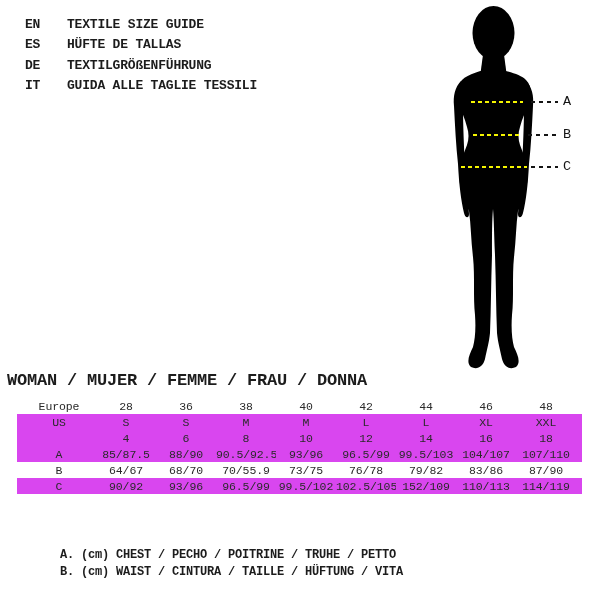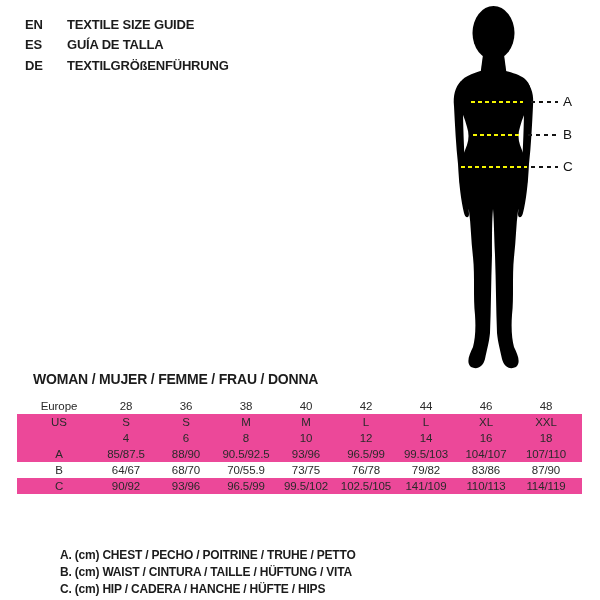--- a/index.html
+++ b/index.html
@@ -1,66 +1,70 @@
 <!DOCTYPE html>
 <html><head>
 <meta charset="utf-8">
 <style>
   html,body{margin:0;padding:0;background:#fff;}
   #canvas{
     position:relative;width:600px;height:600px;background:#ffffff;
-    font-family:Liberation Sans, sans-serif;color:#1c1c1c;overflow:hidden;
+    font-family:Liberation Mono, monospace;color:#1c1c1c;overflow:hidden;
   }
   
   .lang-block{position:absolute;left:25px;top:15px;}
   .lang-row{display:flex;line-height:20.4px;font-size:13px;font-weight:bold;letter-spacing:-0.2px;}
   .lang-code{width:42px;flex:0 0 42px;}
   .lang-name{white-space:nowrap;}
   
   .figure-wrap{position:absolute;left:0;top:0;width:600px;height:380px;}
   .silhouette{position:absolute;left:411px;top:3px;}
   .measure-line{position:absolute;height:2px;background:repeating-linear-gradient(to right,#f4f400 0 4px,transparent 4px 7px);}
   .leader-line{position:absolute;height:2px;background:repeating-linear-gradient(to right,#141414 0 4px,transparent 4px 8px);}
   .marker-label{position:absolute;font-size:13.5px;color:#141414;line-height:16px;}
   
-  .section-title{position:absolute;left:33px;top:371px;font-size:14px;font-weight:bold;letter-spacing:-0.2px;white-space:nowrap;}
+  .section-title{position:absolute;left:7px;top:371px;font-size:17px;font-weight:bold;letter-spacing:-0.2px;white-space:nowrap;}
   
   table.size-table{
     position:absolute;left:17px;top:398px;width:565px;
     border-collapse:collapse;table-layout:fixed;
     font-size:11.5px;letter-spacing:-0.1px;color:#2a2a2a;
   }
   table.size-table td{padding:0;text-align:center;vertical-align:middle;height:16px;white-space:nowrap;overflow:hidden;}
   table.size-table td.row-label{text-align:center;padding-left:5px;}
   tr.table-header td{
     background:#cccccc;text-align:left;padding-left:5px;height:15px;
     font-size:12px;color:#333;
   }
-  tr.shaded td{background:#ec4899;margin-top:17px;}
+  tr.shaded td{background:#d946ef;margin-top:17px;}
   
   .legend-block{position:absolute;left:24px;top:547px;}
   .legend-line{font-size:12px;font-weight:bold;letter-spacing:-0.2px;line-height:17px;white-space:nowrap;margin-left:36px;}
 </style>
 </head>
 <body>
 
 <div id="canvas">
 
   <div class="lang-block">
     <div class="lang-row">
       <span class="lang-code">EN</span>
       <span class="lang-name">TEXTILE SIZE GUIDE</span>
     </div>
     <div class="lang-row">
       <span class="lang-code">ES</span>
-      <span class="lang-name">GUÍA DE TALLA</span>
+      <span class="lang-name">HÜFTE DE TALLAS</span>
     </div>
     <div class="lang-row">
       <span class="lang-code">DE</span>
       <span class="lang-name">TEXTILGRÖßENFÜHRUNG</span>
+    </div>
+    <div class="lang-row">
+      <span class="lang-code">IT</span>
+      <span class="lang-name">GUIDA ALLE TAGLIE TESSILI</span>
     </div>
   </div>
 
   <div class="figure-wrap">
     <svg class="silhouette" width="164" height="368" viewBox="0 0 164 368" aria-hidden="true">
       <g fill="#000000">
 
         <ellipse cx="82.5" cy="30" rx="21" ry="27"></ellipse>
 
         <path d="M73,44 L92,44 L96,74 L69,74 Z"></path>
@@ -182,27 +186,26 @@
         <td>87/90</td>
         <td></td>
       </tr>
       <tr class="shaded">
         <td class="row-label">C</td>
         <td>90/92</td>
         <td>93/96</td>
         <td>96.5/99</td>
         <td>99.5/102</td>
         <td>102.5/105</td>
-        <td>141/109</td>
+        <td>152/109</td>
         <td>110/113</td>
         <td>114/119</td>
         <td></td>
       </tr>
     </tbody>
   </table>
 
   <div class="legend-block">
     <div class="legend-line">A. (cm) CHEST / PECHO / POITRINE / TRUHE / PETTO</div>
     <div class="legend-line">B. (cm) WAIST / CINTURA / TAILLE / HÜFTUNG / VITA</div>
-    <div class="legend-line">C. (cm) HIP / CADERA / HANCHE / HÜFTE / HIPS</div>
   </div>
 
 </div>
 
 </body></html>

